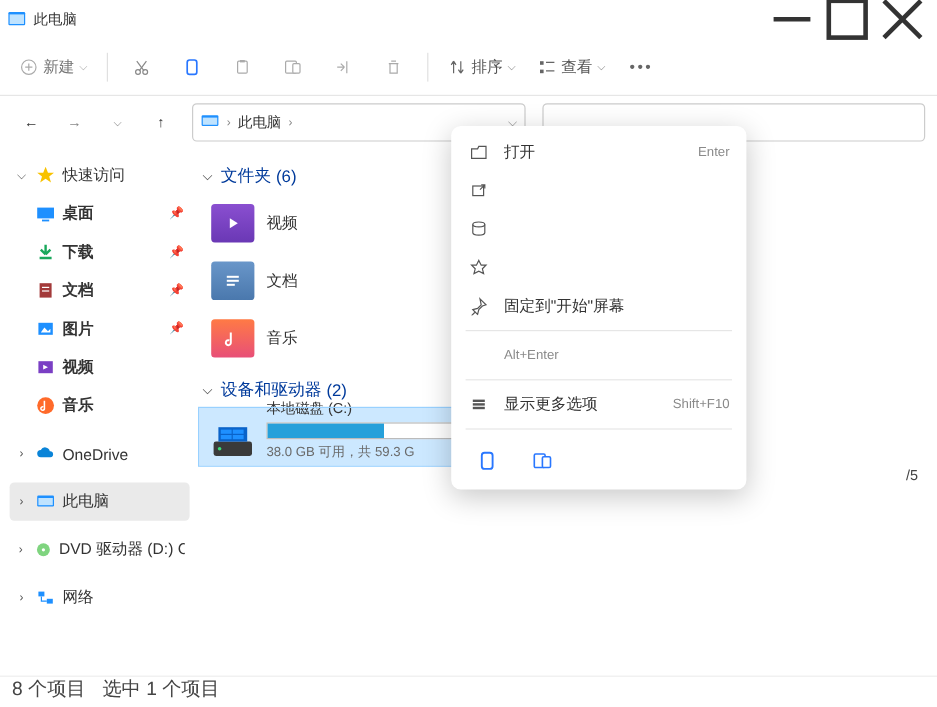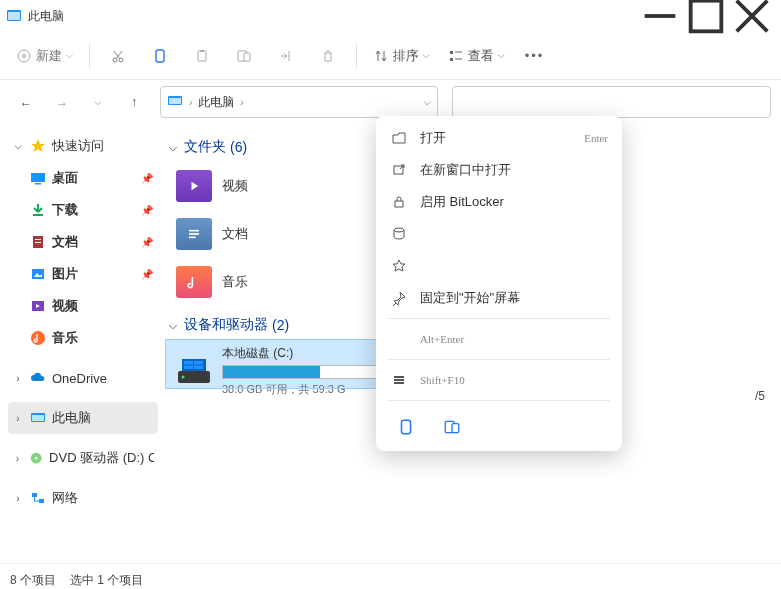--- a/index.html
+++ b/index.html
@@ -38,38 +38,38 @@
 .sb-item.child .ic { width: 16px; }
 .sb-sect-gap { height: 8px; }
 
 .content { flex: 1; padding: 10px 8px 4px 4px; overflow: hidden; }
 .group-hdr { display: flex; align-items: center; gap: 4px; color: #003a9b; font-size: 14px; margin: 4px 0 6px 0; }
 .group-hdr .chev { color: #555; font-size: 11px; width: 14px; text-align: center; }
 .folder-item { display: flex; align-items: center; height: 48px; width: 180px; gap: 10px; padding-left: 10px; }
 .folder-item .fic { width: 36px; height: 32px; border-radius: 3px; display: flex; align-items: center; justify-content: center; }
 .folder-item .lbl { font-size: 13px; }
 
-.drive-item { display: flex; align-items: center; height: 48px; width: 320px; padding: 18px 6px 4px 10px; gap: 10px; }
+.drive-item { display: flex; align-items: flex-end; height: 48px; width: 320px; padding: 18px 6px 4px 10px; gap: 10px; }
 .drive-item.selected { background: #cce8ff; outline: 1px solid #99d1ff; }
 .drive-item .dic { width: 36px; height: 32px; display: flex; align-items: center; justify-content: center; }
 .drive-item .dinfo { display: flex; flex-direction: column; gap: 3px; flex: 1; }
 .drive-item .dname { font-size: 12px; }
 .drive-item .progress { height: 14px; width: 100%; border: 1px solid #bbb; background: #fff; position: relative; }
 .drive-item .progress .bar { position: absolute; left: 0; top: 0; bottom: 0; background: #26a0da; }
 .drive-item .dsize { font-size: 11px; color: #6a6a6a; }
 
 .pager { position: absolute; right: 16px; top: 389px; font-size: 12px; color: #444; }
 
-.statusbar { position: absolute; bottom: 0; left: 0; right: 0; height: 26px; display: flex; align-items: flex-end; padding: 0 10px; gap: 14px; border-top: 1px solid #eee; font-size: 12px; color: #444; }
-
-.ctxmenu { position: absolute; left: 376px; top: 116px; width: 246px; background: #fff; border-radius: 8px; box-shadow: 0 6px 24px rgba(0,0,0,.22); padding: 6px; font-size: 13px; }
+.statusbar { position: absolute; bottom: 0; left: 0; right: 0; height: 26px; display: flex; align-items: flex-start; padding: 0 10px; gap: 14px; border-top: 1px solid #eee; font-size: 16px; color: #444; }
+
+.ctxmenu { position: absolute; left: 376px; top: 105px; width: 246px; background: #fff; border-radius: 8px; box-shadow: 0 6px 24px rgba(0,0,0,.22); padding: 6px; font-size: 13px; }
 .ctx-item { height: 32px; display: flex; align-items: center; gap: 12px; padding: 0 8px; border-radius: 4px; }
 .ctx-item .ic { width: 18px; display: flex; align-items: center; justify-content: center; color: #555; }
 .ctx-item .lbl { flex: 1; }
-.ctx-item .hint { color: #8a8a8a; font-size: 11px; font-family: Liberation Serif, serif; }
+.ctx-item .hint { color: #8a8a8a; font-size: 11px; }
 .ctx-sep { height: 1px; background: #e6e6e6; margin: 4px 6px; }
 .ctx-icons { display: flex; gap: 14px; padding: 6px 8px 2px; }
 .ctx-icons .ib { width: 32px; height: 32px; display: flex; align-items: center; justify-content: center; color: #2977ff; border-radius: 4px; }
 
 svg.icon { width: 16px; height: 16px; }
 </style>
 </head>
 <body>
 
 <div class="titlebar">
@@ -380,30 +380,20 @@
     <span class="lbl">打开</span>
     <span class="hint">Enter</span>
   </div>
   <div class="ctx-item">
     <span class="ic">
         <svg class="icon" viewBox="0 0 16 16">
           <rect x="3" y="4" width="9" height="8" fill="none" stroke="#555"></rect>
           <path d="M10 3h3v3M13 3 9 7" fill="none" stroke="#555"></path>
         </svg>
       </span>
-    <span class="lbl">在新窗口中打开</span>
-  </div>
-  <div class="ctx-item">
-    <span class="ic">
-        <svg class="icon" viewBox="0 0 16 16">
-          <rect x="4" y="7" width="8" height="6" fill="none" stroke="#555"></rect>
-          <path d="M6 7V5a2 2 0 0 1 4 0v2" fill="none" stroke="#555"></path>
-        </svg>
-      </span>
-    <span class="lbl">启用 BitLocker</span>
   </div>
   <div class="ctx-item">
     <span class="ic">
         <svg class="icon" viewBox="0 0 16 16">
           <ellipse cx="8" cy="4" rx="5" ry="2" fill="none" stroke="#555"></ellipse>
           <path d="M3 4v7c0 1 2.2 2 5 2s5-1 5-2V4" fill="none" stroke="#555"></path>
         </svg>
       </span>
   </div>
   <div class="ctx-item">
@@ -428,20 +418,21 @@
   </div>
   <div class="ctx-sep"></div>
   <div class="ctx-item">
     <span class="ic">
         <svg class="icon" viewBox="0 0 16 16">
           <rect x="3" y="4" width="10" height="2" fill="#555"></rect>
           <rect x="3" y="7" width="10" height="2" fill="#555"></rect>
           <rect x="3" y="10" width="10" height="2" fill="#555"></rect>
         </svg>
       </span>
+    <span class="lbl">显示更多选项</span>
     <span class="hint">Shift+F10</span>
   </div>
   <div class="ctx-sep"></div>
   <div class="ctx-icons">
     <div class="ib">
         <svg width="18" height="18" viewBox="0 0 16 16">
           <rect x="4" y="2" width="8" height="12" rx="2" fill="none" stroke="#2977ff" stroke-width="1.4"></rect>
         </svg>
       </div>
     <div class="ib">

